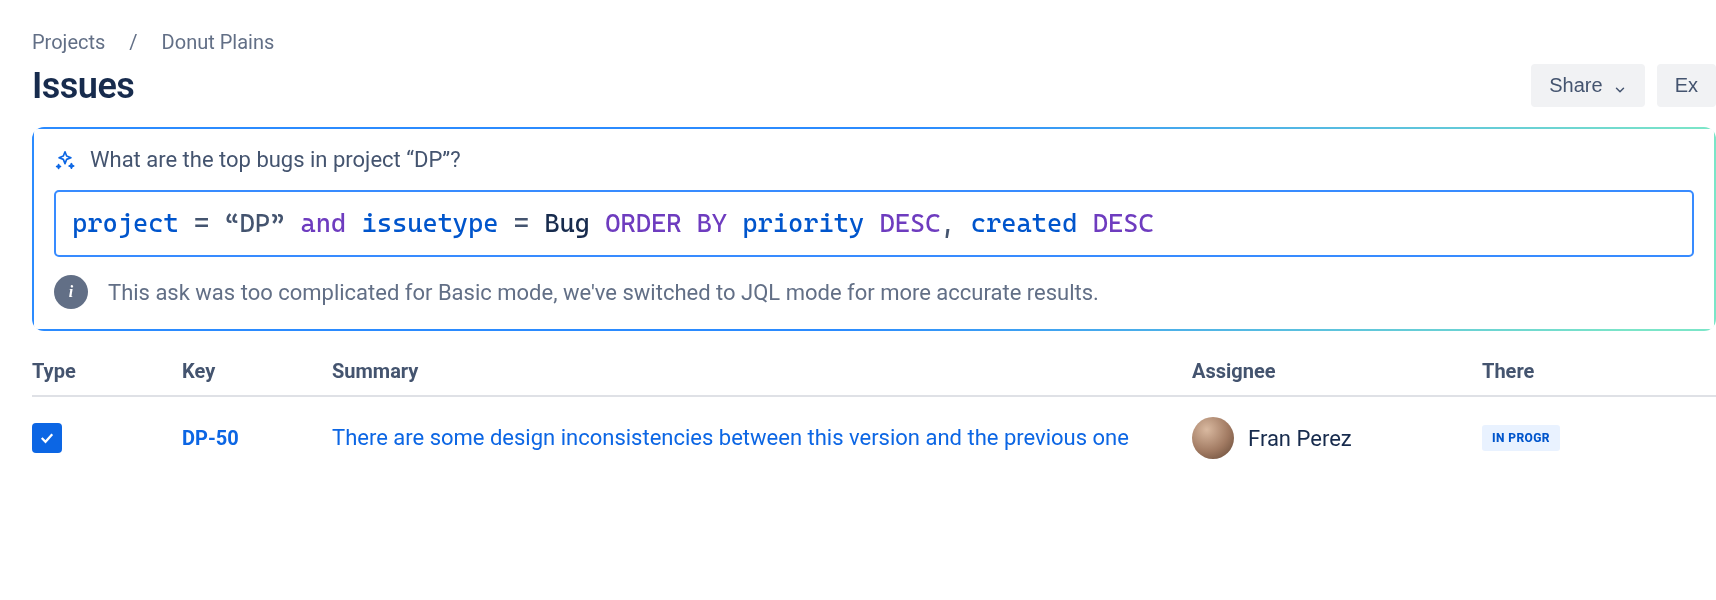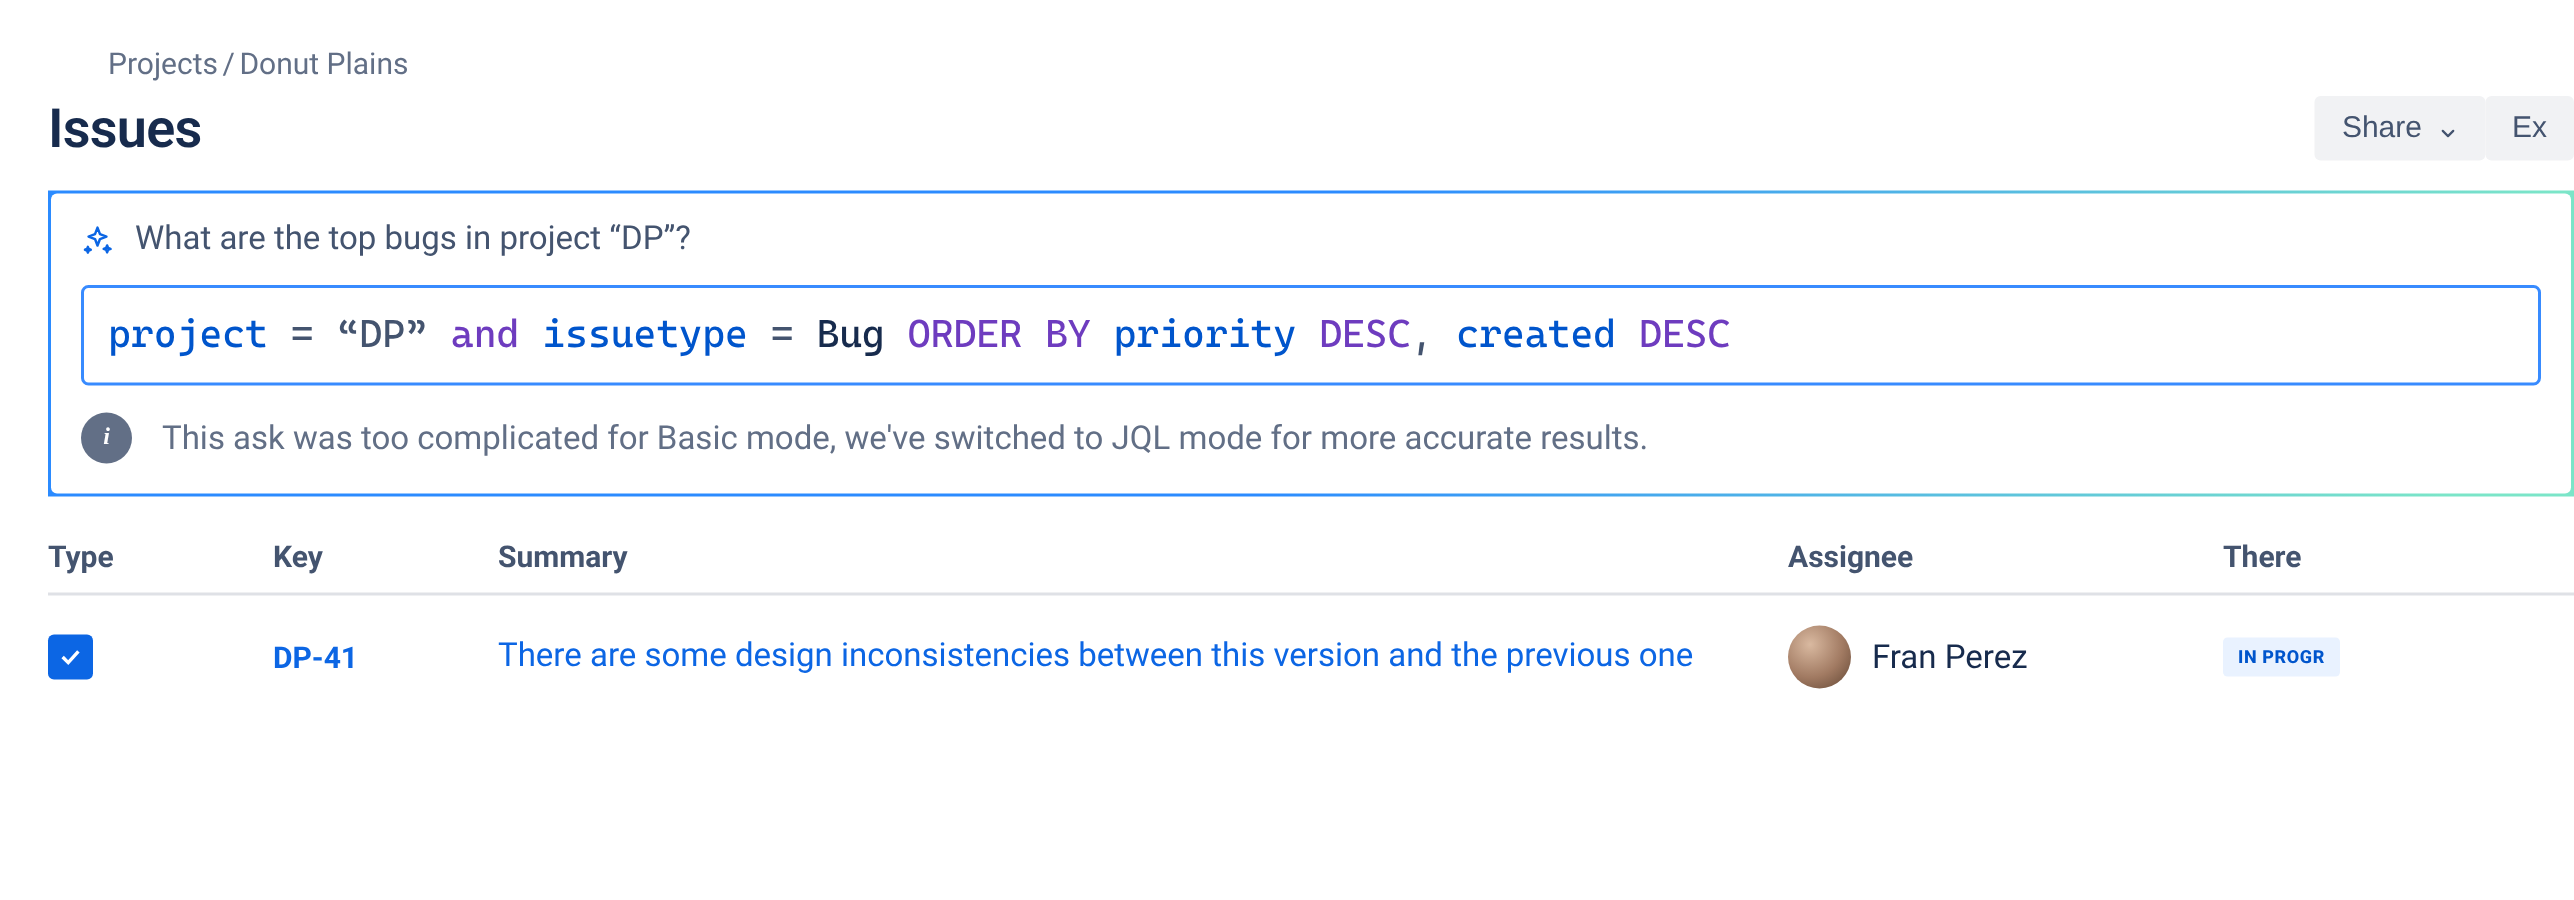--- a/index.html
+++ b/index.html
@@ -11,39 +11,39 @@
     height: 600px;
     overflow: hidden;
     padding: 30px 0 0 32px;
   }
   .breadcrumb {
     font-size: 20px;
     color: #626f86;
     margin-bottom: 10px;
     display: flex;
     align-items: flex-end;
-    gap: 3px;
-    margin-left: 40px;
+    gap: 24px;
   }
   .breadcrumb a { color: #626f86; text-decoration: none; }
   .header-row {
     display: flex;
     align-items: center;
     justify-content: space-between;
     margin-bottom: 20px;
     padding-right: 0;
   }
   .page-title {
     font-size: 36px;
     font-weight: 600;
     color: #172b4d;
     letter-spacing: -0.5px;
   }
   .header-actions {
     display: flex;
+    gap: 12px;
   }
   .btn {
     font-size: 20px;
     color: #44546f;
     background: #f1f2f4;
     border: none;
     border-radius: 4px;
     padding: 10px 18px;
     cursor: pointer;
     display: inline-flex;
@@ -53,21 +53,21 @@
   }
   .chevron-down {
     width: 14px; height: 14px;
     display: inline-block;
   }
   .chevron-down svg { width: 14px; height: 14px; }
 
   
   .query-panel {
     position: relative;
-    border-radius: 0;
+    border-radius: 12px;
     padding: 2px;
     background: linear-gradient(110deg, #2b8bff 0%, #2b8bff 50%, #7be5c8 95%);
     margin-bottom: 28px;
   }
   .query-inner {
     background: #ffffff;
     border-radius: 4px;
     padding: 18px 20px 20px 20px;
   }
   .ai-prompt {
@@ -247,21 +247,21 @@
 
   <div class="trow">
     <div class="type-cell">
       <span class="type-checkbox">
         <svg viewBox="0 0 24 24">
             <polyline points="5 12 10 17 19 7"></polyline>
           </svg>
       </span>
     </div>
     <div>
-      <a href="#" class="key-link">DP-41</a>
+      <a href="#" class="key-link">DP-50</a>
     </div>
     <div>
       <a href="#" class="summary-link">There are some design inconsistencies between this version and the previous one</a>
     </div>
     <div class="assignee-cell">
       <span class="avatar"></span>
       <span>Fran Perez</span>
     </div>
     <div>
       <span class="status-badge">IN PROGR</span>

